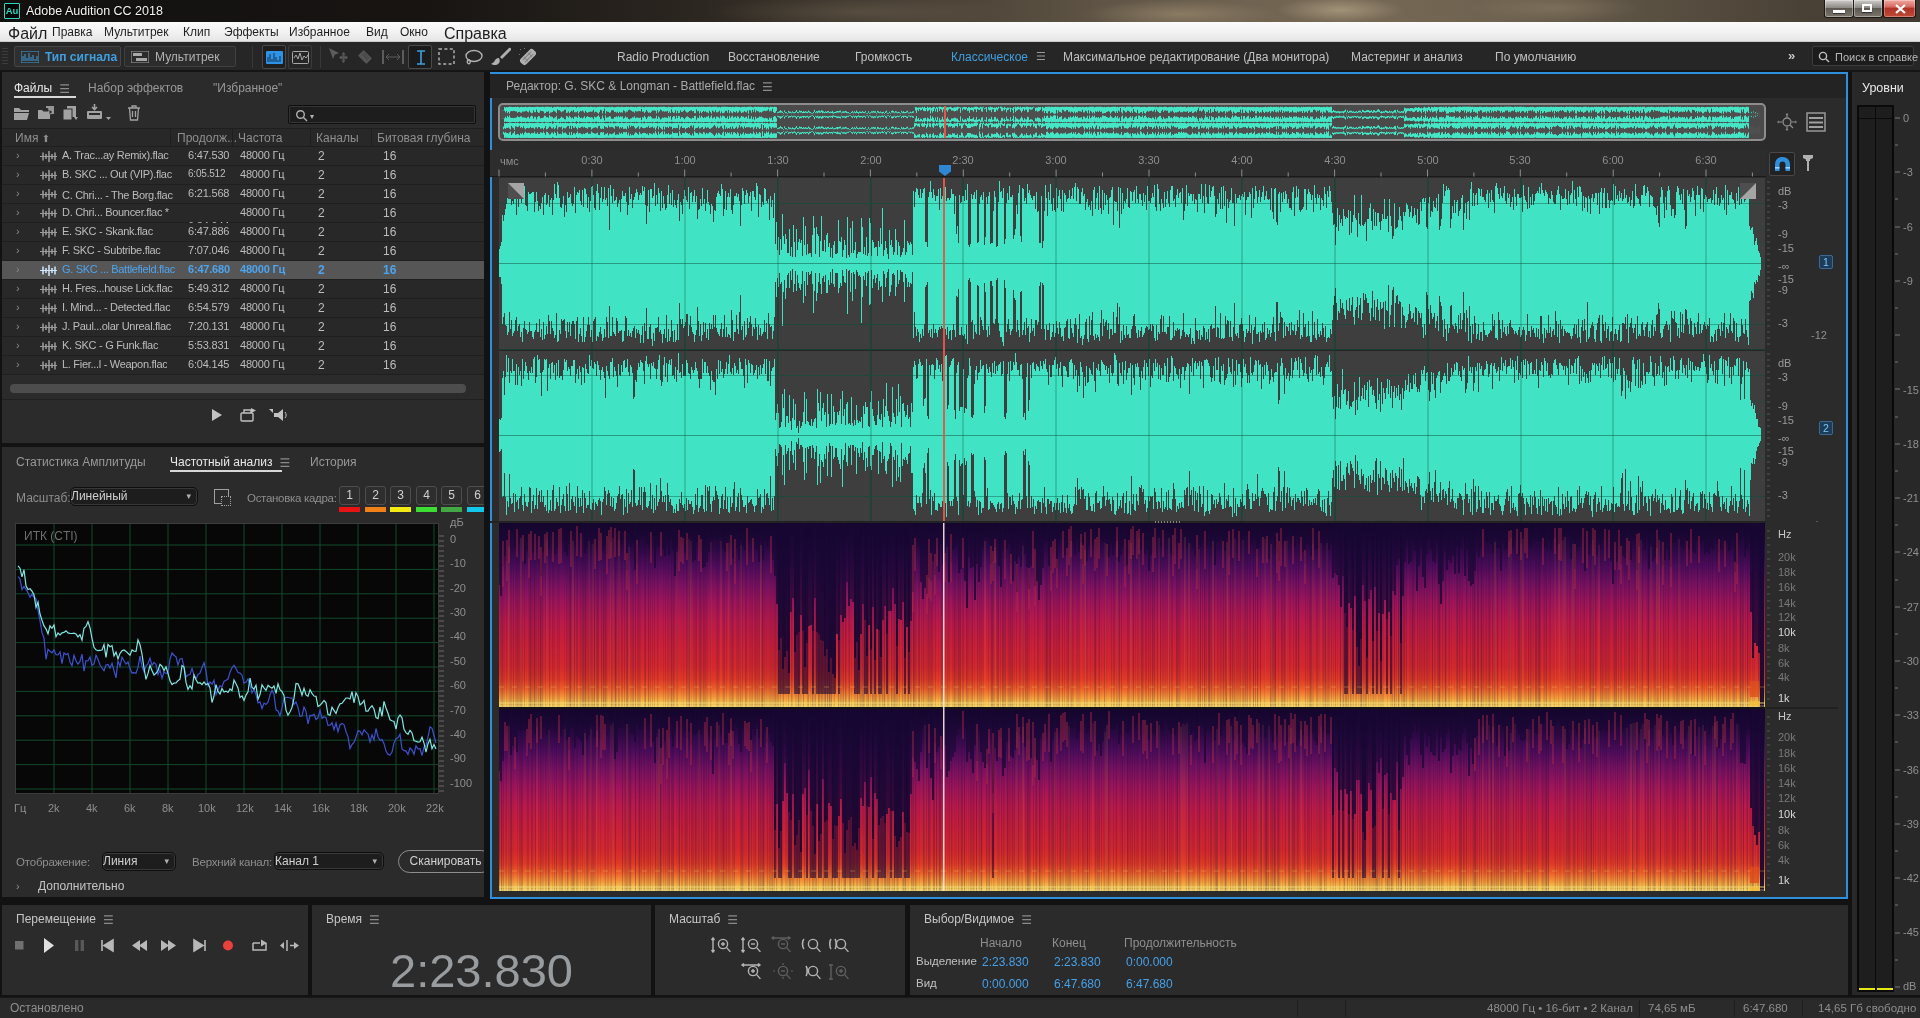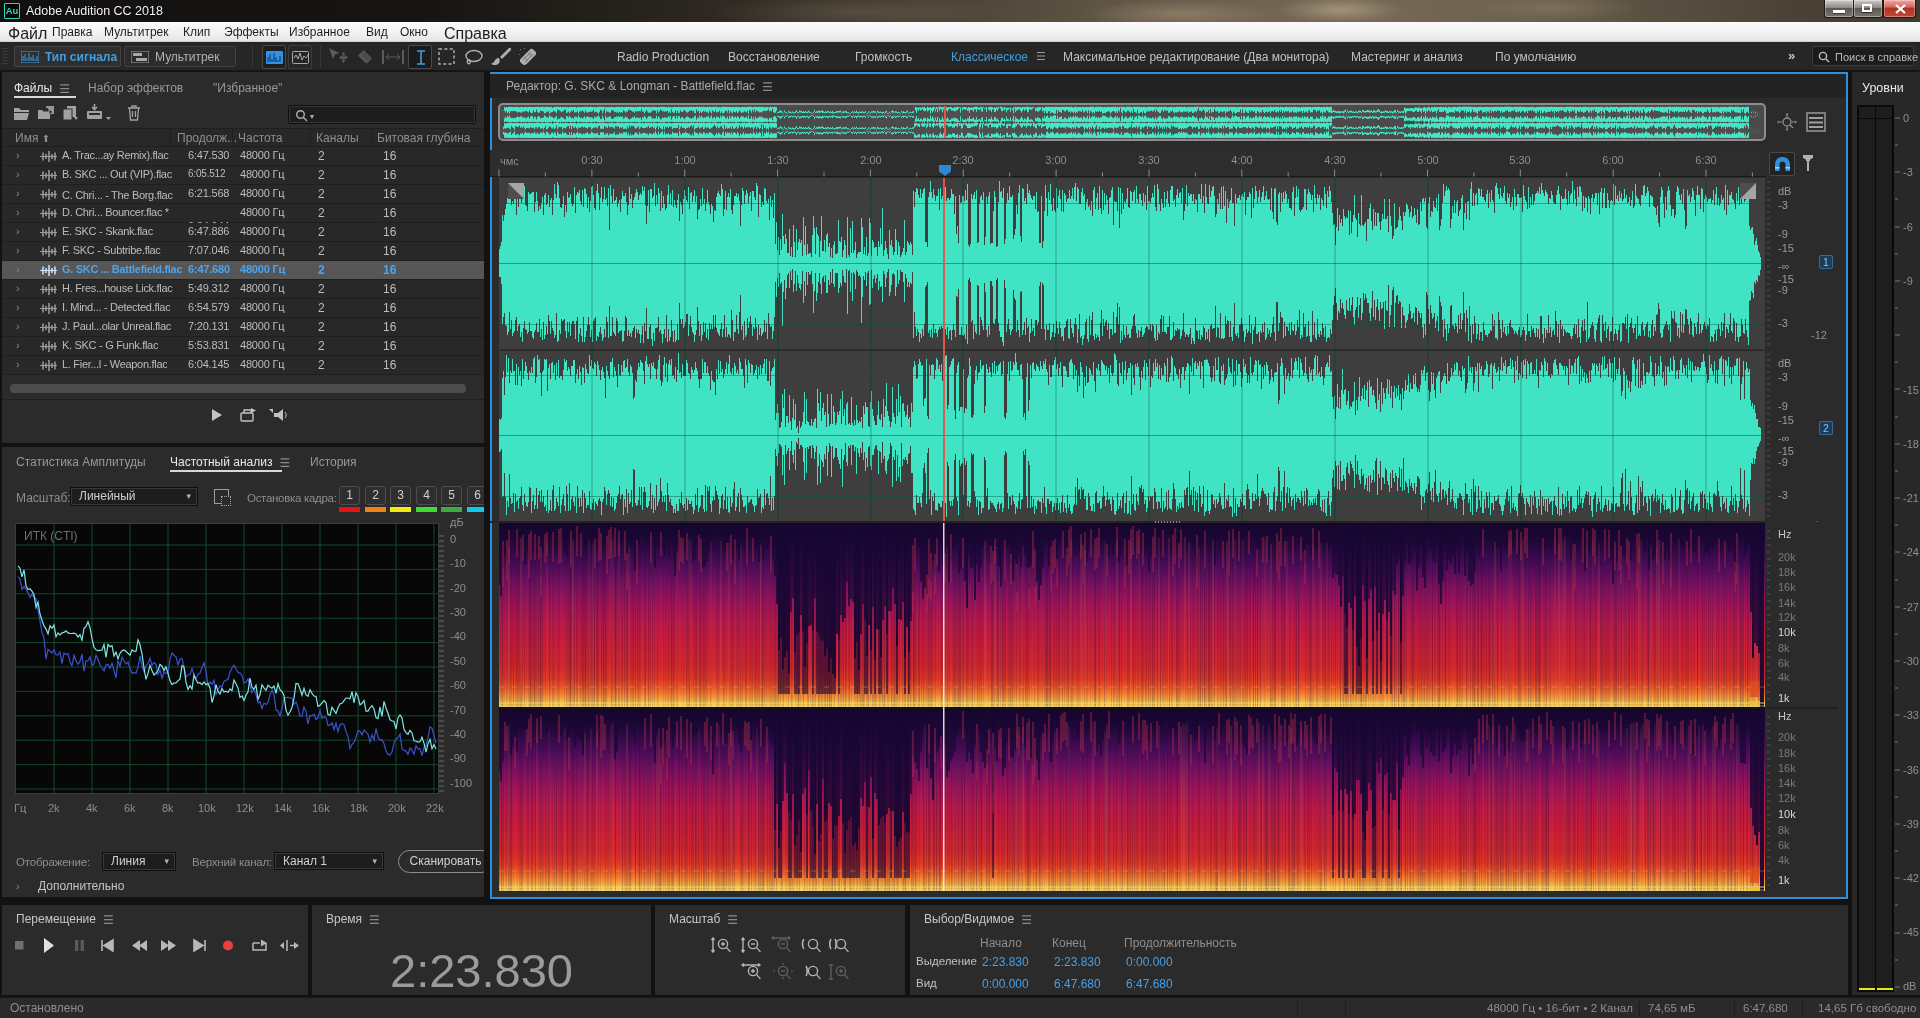--- a/index.html
+++ b/index.html
@@ -7,22 +7,22 @@
 .abs{position:absolute}
 .panel{position:absolute;background:#2b2b2b}
 .txt{position:absolute;white-space:nowrap;color:#b4b4b4;font-size:12px}
 .dim{color:#8e8e8e}
 .blue{color:#46a0e8}
 .tab{position:absolute;font-size:12px;color:#989898;white-space:nowrap}
 .tab.on{color:#e8e8e8}
 .tabline{position:absolute;height:2px;background:#d8d8d8}
 svg{display:block}
 .hamb{display:inline-block;vertical-align:-1px;margin-left:7px;color:#8a8a8a;letter-spacing:0}
-.dd{position:absolute;background:#1d1d1d;border:1px solid #0e0e0e;border-radius:0;
- box-shadow:inset 0 0 0 1px #383838;color:#cfcfcf;font-size:12px;line-height:17px;padding-left:8px}
+.dd{position:absolute;background:#1d1d1d;border:1px solid #0e0e0e;border-radius:5px;
+ box-shadow:inset 0 0 0 1px #383838;color:#cfcfcf;font-size:12px;line-height:17px;}
 .dd .car{position:absolute;right:6px;top:0;color:#b0b0b0;font-size:9px}
 </style></head>
 <body>
 <div class="abs" style="left:0;top:0;width:1920px;height:22px;
 background:
  radial-gradient(90px 18px at 1340px 10px,rgba(196,178,148,.55),rgba(196,178,148,0) 70%),
  radial-gradient(140px 20px at 1180px 14px,rgba(170,152,122,.5),rgba(170,152,122,0) 70%),
  radial-gradient(120px 20px at 1555px 8px,rgba(150,134,108,.45),rgba(150,134,108,0) 70%),
  radial-gradient(200px 22px at 860px 12px,rgba(120,106,88,.4),rgba(120,106,88,0) 75%),
  linear-gradient(90deg,#131110 0%,#171412 22%,#2b2620 36%,#4d4438 50%,#6a5e4d 62%,#776a56 70%,#6e6250 78%,#5a5042 86%,#4a4136 94%,#403931 100%);">
@@ -256,21 +256,21 @@
       <div class="txt" style="left:238px;top:2px;color:#bcbcbc;font-size:11px;letter-spacing:-0.2px">48000 Гц</div>
       <div class="txt" style="left:316px;top:2px;color:#bcbcbc;">2</div>
       <div class="txt" style="left:381px;top:2px;color:#bcbcbc;">16</div>
     </div>
     <div class="abs" style="left:0;top:189px;width:482px;height:19px;background:#565656;border-bottom:1px solid #1f1f1f">
       <div class="txt" style="left:14px;top:2px;color:#8a8a8a;font-size:11px">›</div>
       <svg class="abs" style="left:38px;top:4px" width="17" height="11" stroke="#d0e8ff" fill="none">
         <path d="M0 5.5h17"></path>
         <path d="M3 1.5v8M6 3v5M9 0v11M12 3v5M15 1.5v8" stroke-width="1.5"></path>
       </svg>
-      <div class="txt" style="left:60px;top:2px;color:#4da4ee;font-weight:bold;font-size:11px;letter-spacing:-0.3px;max-width:124px;overflow:hidden">G. SKC ... Battlefield.flac</div>
+      <div class="txt" style="left:60px;top:2px;color:#4da4ee;font-weight:normal;font-size:11px;letter-spacing:-0.3px;max-width:124px;overflow:hidden">G. SKC ... Battlefield.flac</div>
       <div class="txt" style="left:186px;top:2px;color:#4da4ee;font-weight:bold;font-size:11px;letter-spacing:-0.2px">6:47.680</div>
       <div class="txt" style="left:238px;top:2px;color:#4da4ee;font-weight:bold;font-size:11px;letter-spacing:-0.2px">48000 Гц</div>
       <div class="txt" style="left:316px;top:2px;color:#4da4ee;font-weight:bold;">2</div>
       <div class="txt" style="left:381px;top:2px;color:#4da4ee;font-weight:bold;">16</div>
     </div>
     <div class="abs" style="left:0;top:208px;width:482px;height:19px;background:#282828;border-bottom:1px solid #1f1f1f">
       <div class="txt" style="left:14px;top:2px;color:#8a8a8a;font-size:11px">›</div>
       <svg class="abs" style="left:38px;top:4px" width="17" height="11" stroke="#9d9d9d" fill="none">
         <path d="M0 5.5h17"></path>
         <path d="M3 1.5v8M6 3v5M9 0v11M12 3v5M15 1.5v8" stroke-width="1.5"></path>

